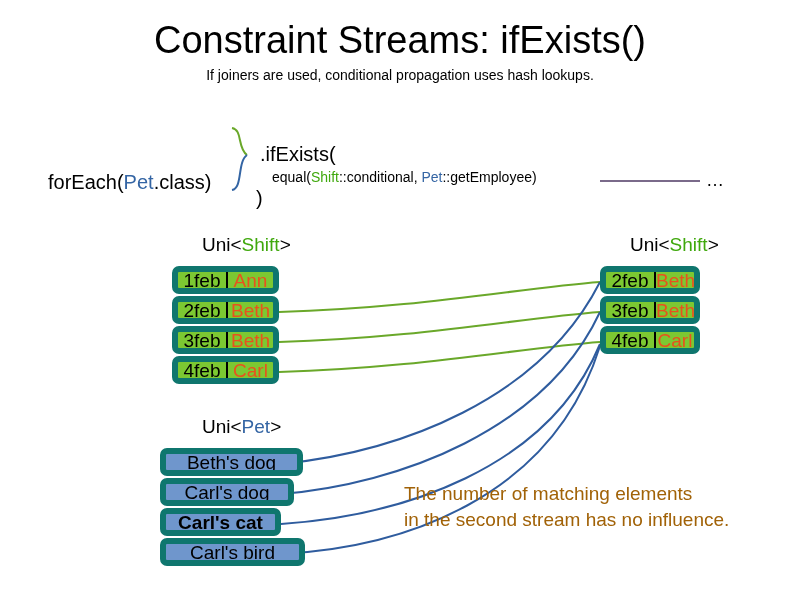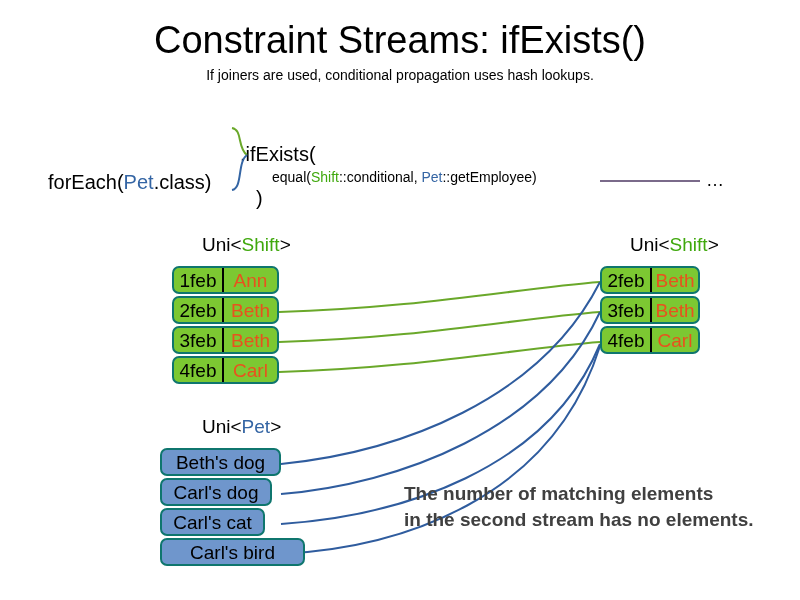--- a/index.html
+++ b/index.html
@@ -44,21 +44,21 @@
   
   .code-line {
     position: absolute;
     font-size: 20px;
     line-height: 24px;
     white-space: nowrap;
     color: #000000;
   }
   #code-foreach-shift { left: 48px; top: 110px; }
   #code-foreach-pet   { left: 48px; top: 170px; }
-  #code-ifexists      { left: 240px; top: 142px; text-align: right; }
+  #code-ifexists      { left: 260px; top: 142px; text-align: right; }
   #code-equal         { left: 272px; top: 168px; font-size: 14px; line-height: 18px; }
   #code-close-paren   { left: 256px; top: 186px; }
   #code-ellipsis      { left: 706px; top: 168px; font-size: 18px; }
 
   .tok-shift { color: #3FA80C; }
   .tok-pet   { color: #3465A4; }
 
   
   #equal-rule {
     position: absolute;
@@ -88,21 +88,21 @@
     left: 0;
     top: 0;
     width: 800px;
     height: 600px;
   }
 
   
   .fact {
     position: absolute;
     box-sizing: border-box;
-    border: 2px solid #0f766e;
+    border: 6px solid #0f766e;
     border-radius: 7px;
     height: 28px;
     display: flex;
     align-items: center;
     overflow: hidden;
   }
   .fact.shift {
     background: #7CC832;
   }
   .fact.pet {
@@ -134,22 +134,21 @@
   }
 
   
   #annotation {
     position: absolute;
     left: 404px;
     top: 481px;
     width: 370px;
     font-size: 19px;
     line-height: 26px;
-    color: #404040;
-    font-weight: bold;
+    color: #a16207;
   }
   #annotation div { white-space: nowrap; }
 </style>
 </head>
 <body>
 
 <div id="page">
 
   <div id="subtitle">If joiners are used, conditional propagation uses hash lookups.</div>
   <div id="title">Constraint Streams: ifExists()</div>
@@ -208,27 +207,27 @@
   </div>
   <div class="fact shift" style="left:172px; top:326px; width:107px;">
     <span class="cell date">3feb</span>
     <span class="cell name">Beth</span>
   </div>
   <div class="fact shift" style="left:172px; top:356px; width:107px;">
     <span class="cell date">4feb</span>
     <span class="cell name">Carl</span>
   </div>
 
-  <div class="fact pet" style="left:160px; top:448px; width:121px;">
+  <div class="fact pet" style="left:160px; top:448px; width:143px;">
     <span class="cell pet-text">Beth's dog</span>
   </div>
-  <div class="fact pet" style="left:160px; top:478px; width:112px;">
+  <div class="fact pet" style="left:160px; top:478px; width:134px;">
     <span class="cell pet-text">Carl's dog</span>
   </div>
-  <div class="fact pet" style="left:160px; top:508px; width:105px;">
+  <div class="fact pet" style="left:160px; top:508px; width:121px;font-weight:bold;">
     <span class="cell pet-text">Carl's cat</span>
   </div>
   <div class="fact pet" style="left:160px; top:538px; width:145px;">
     <span class="cell pet-text">Carl's bird</span>
   </div>
 
   <div class="fact shift" style="left:600px; top:266px; width:100px;">
     <span class="cell date">2feb</span>
     <span class="cell name">Beth</span>
   </div>
@@ -236,16 +235,16 @@
     <span class="cell date">3feb</span>
     <span class="cell name">Beth</span>
   </div>
   <div class="fact shift" style="left:600px; top:326px; width:100px;">
     <span class="cell date">4feb</span>
     <span class="cell name">Carl</span>
   </div>
 
   <div id="annotation">
     <div>The number of matching elements</div>
-    <div>in the second stream has no elements.</div>
+    <div>in the second stream has no influence.</div>
   </div>
 
 </div>
 
 </body></html>

